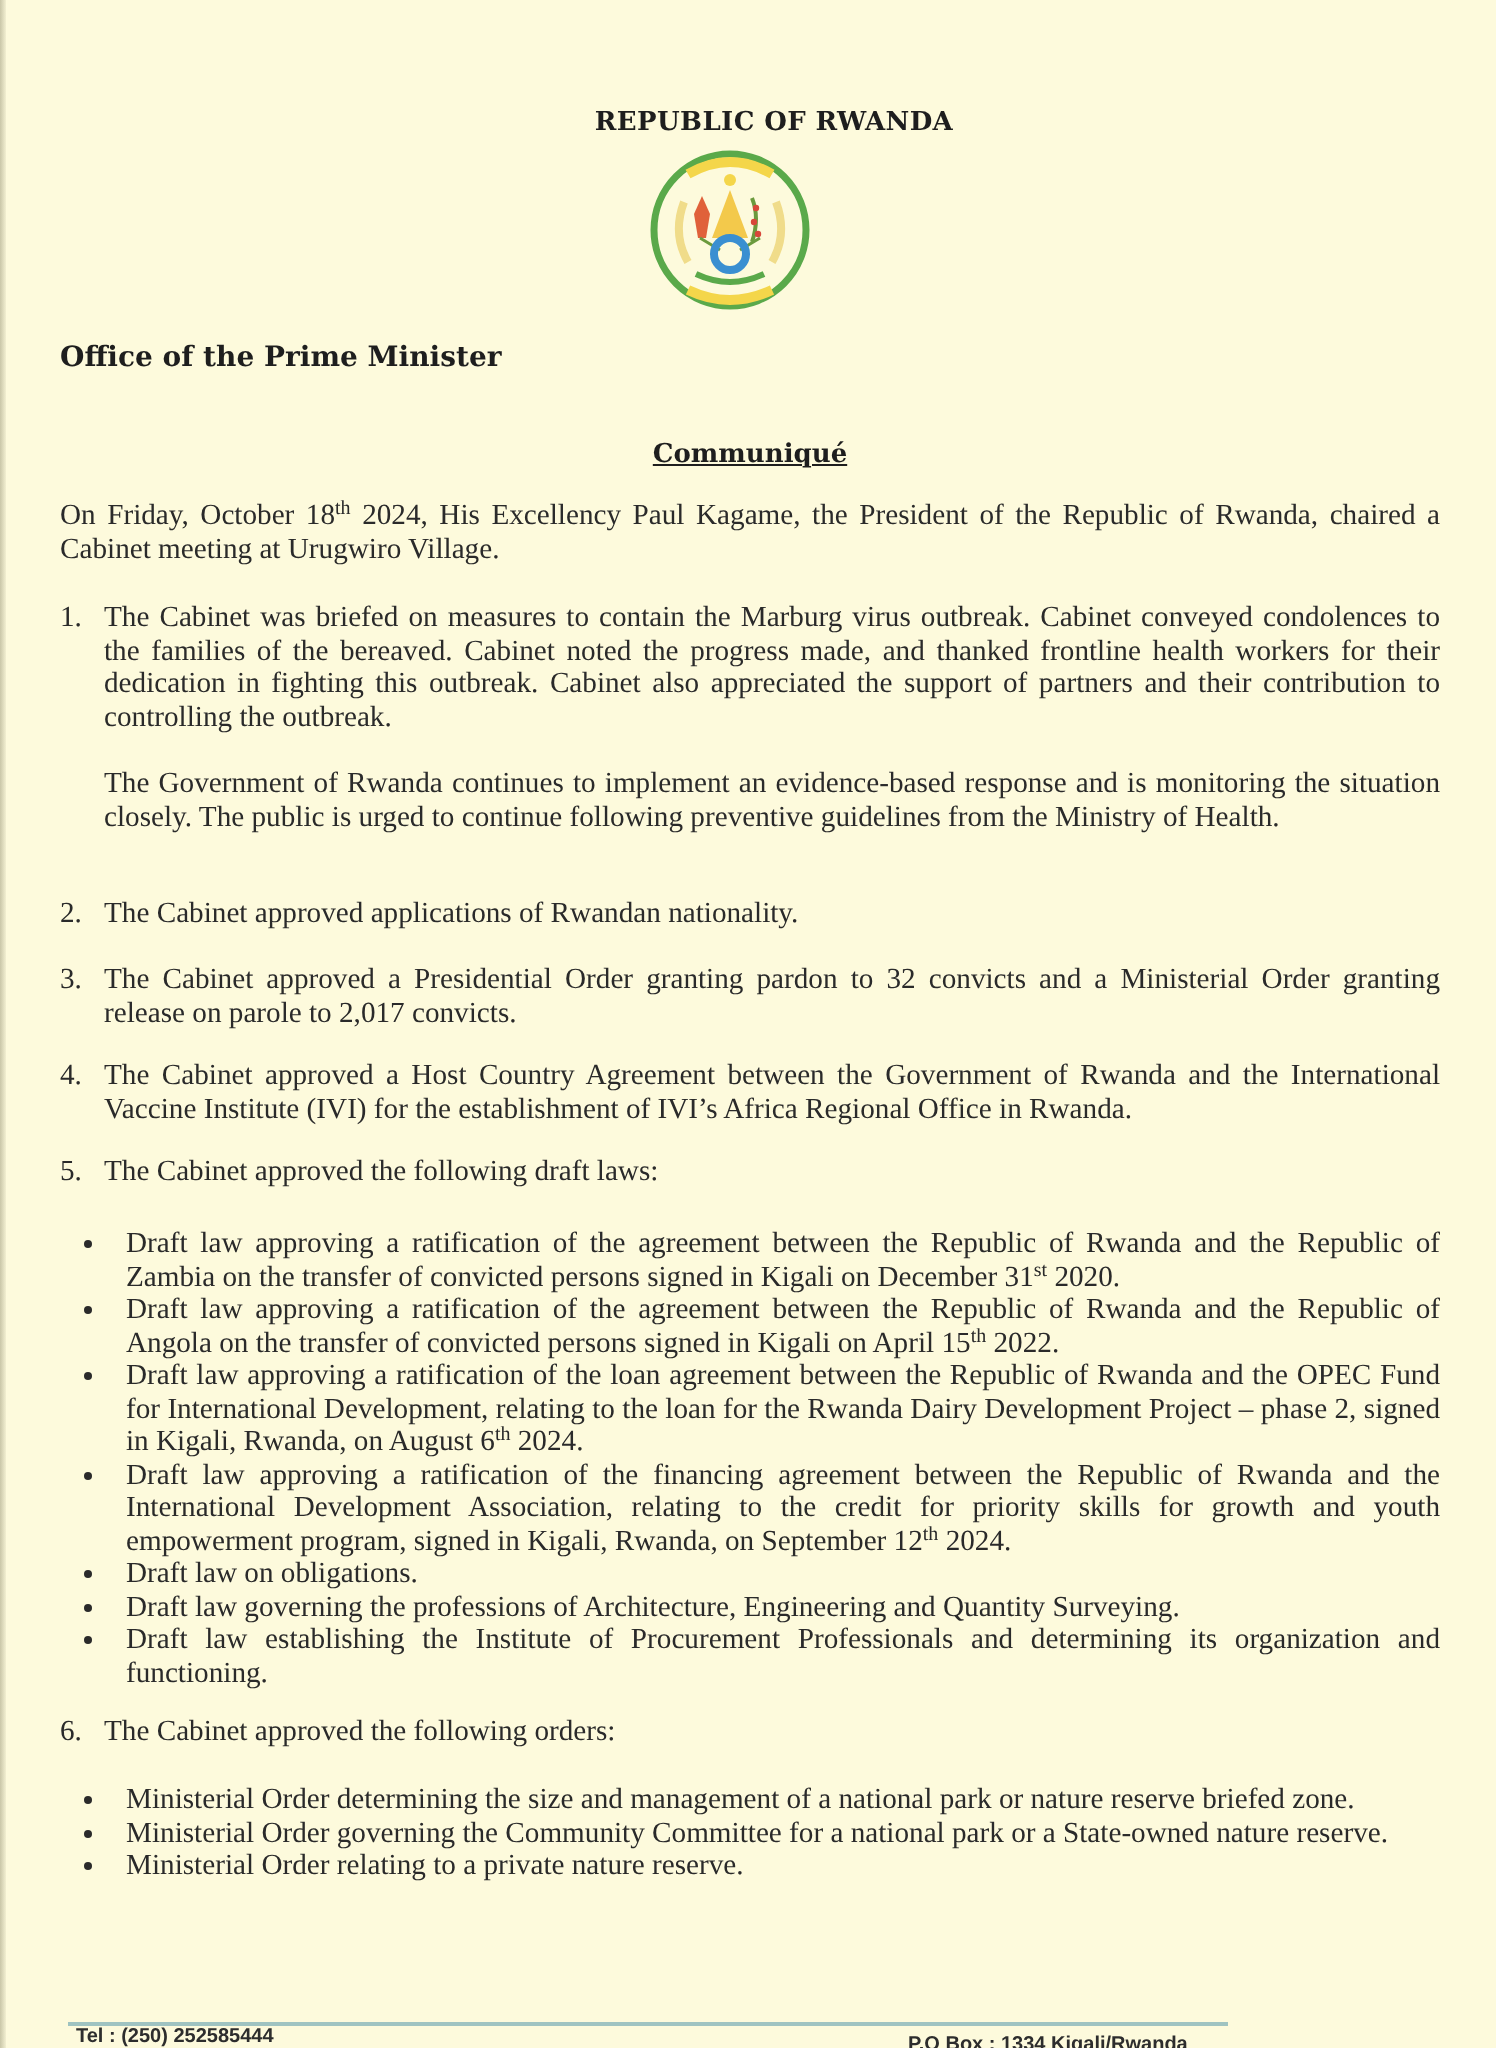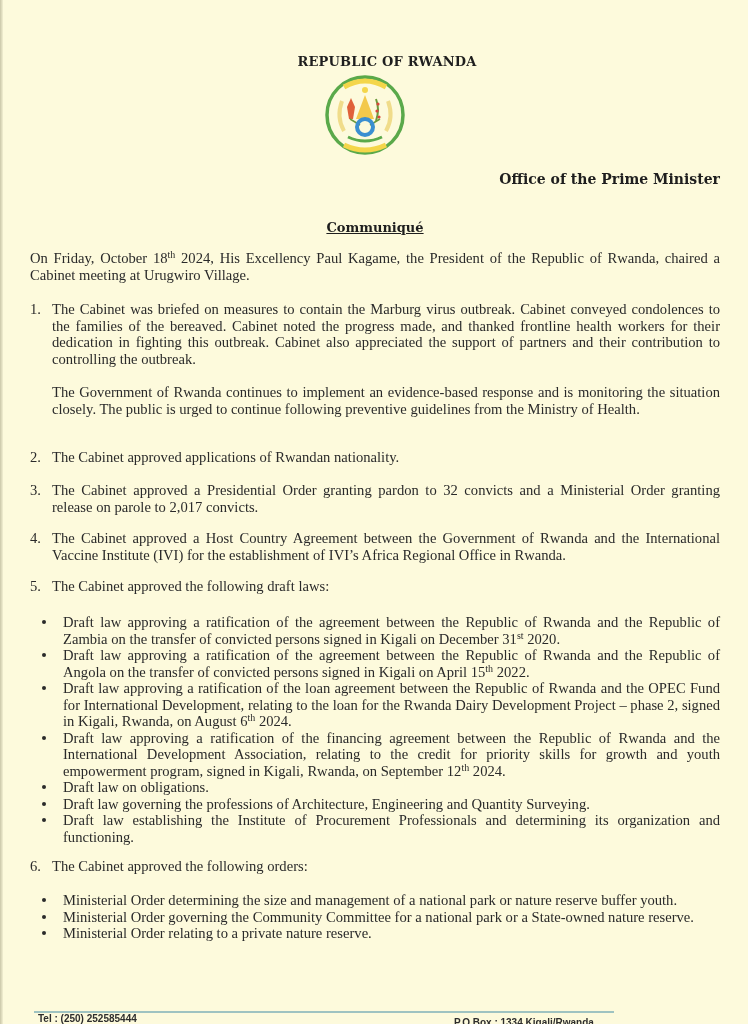--- a/index.html
+++ b/index.html
@@ -16,21 +16,21 @@
     }
     .page { position: absolute; left: 30px; top: 0; width: 690px; }
     .republic {
       position: absolute; left: 12px; width: 690px; top: 54px;
       text-align: center; font-weight: bold; font-size: 13px; letter-spacing: 0.2px;
       color: #1e1e1e;
     }
     .seal { position: absolute; left: 292px; top: 73px; width: 86px; height: 90px; }
     .office {
       position: absolute; left: 0; width: 690px; top: 171px;
-      text-align: right; font-weight: bold; font-size: 14px; color: #1e1e1e;
+      text-align: left; font-weight: bold; font-size: 14px; color: #1e1e1e;
     }
     .communique {
       position: absolute; left: 0; width: 690px; top: 220px;
       text-align: center; font-weight: bold; font-size: 13px; text-decoration: underline;
       color: #1e1e1e;
     }
     .body-text {
       font-family: "Liberation Serif", "DejaVu Serif", serif;
       font-size: 14.6px; line-height: 16.5px; text-align: justify;
     }
@@ -140,21 +140,21 @@
   </div>
 
   <div class="item body-text" style="top:858px">
     <span class="num">6.</span>
     <div class="txt">
         <p>The Cabinet approved the following orders:</p>
       </div>
   </div>
 
   <div class="bullets body-text" style="top:892px">
-    <div class="bullet"><span class="dot"></span><span>Ministerial Order determining the size and management of a national park or nature reserve buffer youth.</span></div>
+    <div class="bullet"><span class="dot"></span><span>Ministerial Order determining the size and management of a national park or nature reserve briefed zone.</span></div>
     <div class="bullet"><span class="dot"></span><span>Ministerial Order governing the Community Committee for a national park or a State-owned nature reserve.</span></div>
     <div class="bullet"><span class="dot"></span><span>Ministerial Order relating to a private nature reserve.</span></div>
   </div>
 </div>
 
 <div class="footer-line"></div>
 <div class="tel">Tel : (250) 252585444</div>
 <div class="pobox">P.O Box : 1334 Kigali/Rwanda</div>
 
 </body></html>

